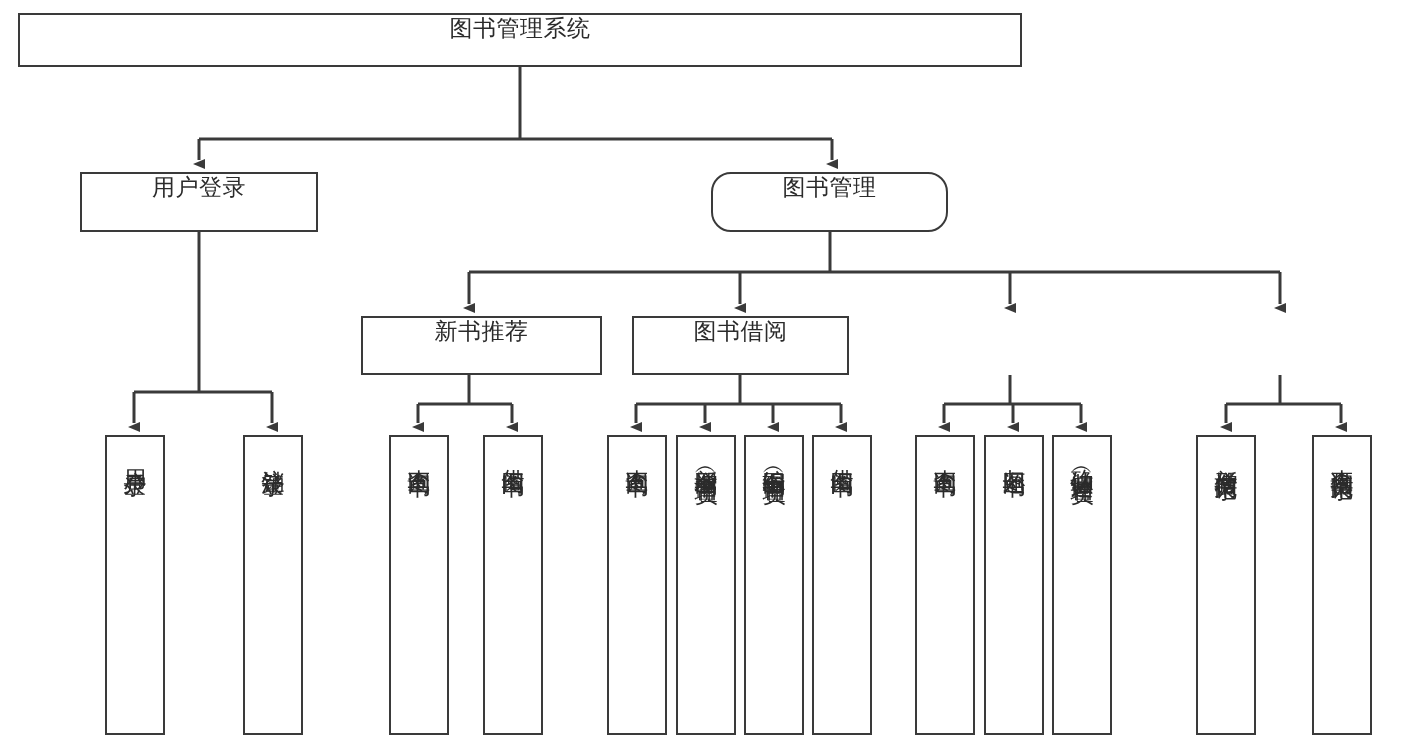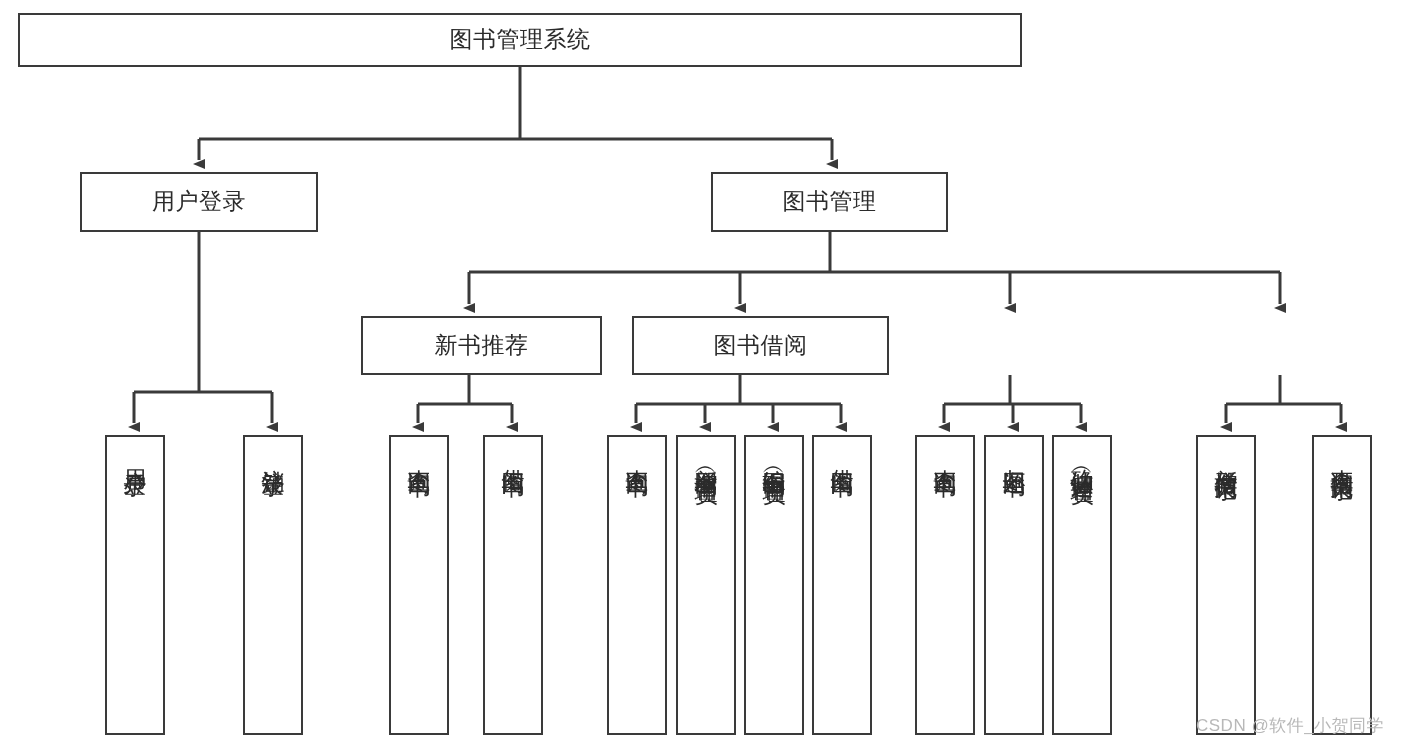--- a/index.html
+++ b/index.html
@@ -26,21 +26,21 @@
     width: 1405px;
     height: 747px;
     pointer-events: none;
   }
   .node {
     position: absolute;
     box-sizing: border-box;
     background: #ffffff;
     border: 2.5px solid #3a3a3a;
     display: flex;
-    align-items: center;
+    align-items: flex-start;
     justify-content: center;
     color: #2b2b2b;
   }
   .node .label {
     text-align: center;
     line-height: 1.18;
     letter-spacing: 0.5px;
     white-space: pre-wrap;
   }
   .node.horizontal .label {
@@ -125,28 +125,28 @@
     </g>
   </svg>
 
   <div class="node root horizontal" id="n-root" style="left: 18px; top: 13px; width: 1004px; height: 54px;">
     <span class="label">图书管理系统</span>
   </div>
 
   <div class="node horizontal" id="n-l2-0" style="left: 80px; top: 172px; width: 238px; height: 60px;">
     <span class="label">用户登录</span>
   </div>
-  <div class="node horizontal" id="n-l2-1" style="left: 711px; top: 172px; width: 237px; height: 60px;">
+  <div class="node horizontal" id="n-l2-1" style="left: 711px; top: 172px; width: 237px; height: 60px; border-radius: 20px;">
     <span class="label">图书管理</span>
   </div>
 
   <div class="node horizontal" id="n-l3-0" style="left: 361px; top: 316px; width: 241px; height: 59px;">
     <span class="label">新书推荐</span>
   </div>
-  <div class="node horizontal" id="n-l3-1" style="left: 632px; top: 316px; width: 257px; height: 59px;">
+  <div class="node horizontal" id="n-l3-1" style="left: 632px; top: 316px; width: 217px; height: 59px;">
     <span class="label">图书借阅</span>
   </div>
 
   <div class="node vertical" id="n-lf-0" style="left: 105px; top: 435px; width: 60px; height: 300px;">
     <span class="label">用户登录</span>
   </div>
   <div class="node vertical" id="n-lf-1" style="left: 243px; top: 435px; width: 60px; height: 300px;">
     <span class="label">注销登录</span>
   </div>
   <div class="node vertical" id="n-lf-2" style="left: 389px; top: 435px; width: 60px; height: 300px;">
@@ -176,14 +176,13 @@
   <div class="node vertical" id="n-lf-10" style="left: 1052px; top: 435px; width: 60px; height: 300px;">
     <span class="label">确认归还（管理员）</span>
   </div>
   <div class="node vertical" id="n-lf-11" style="left: 1196px; top: 435px; width: 60px; height: 300px;">
     <span class="label">新增借阅记录</span>
   </div>
   <div class="node vertical" id="n-lf-12" style="left: 1312px; top: 435px; width: 60px; height: 300px;">
     <span class="label">查询借阅记录</span>
   </div>
 
-  <div class="watermark">CSDN @软件_小贺同学</div>
 </div>
 
 </body></html>

